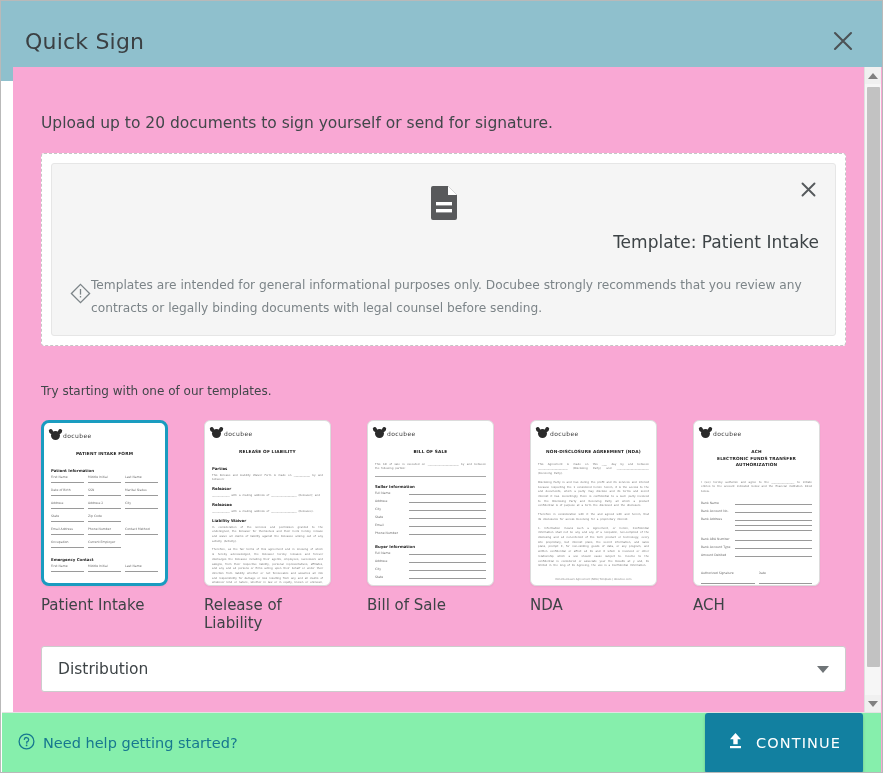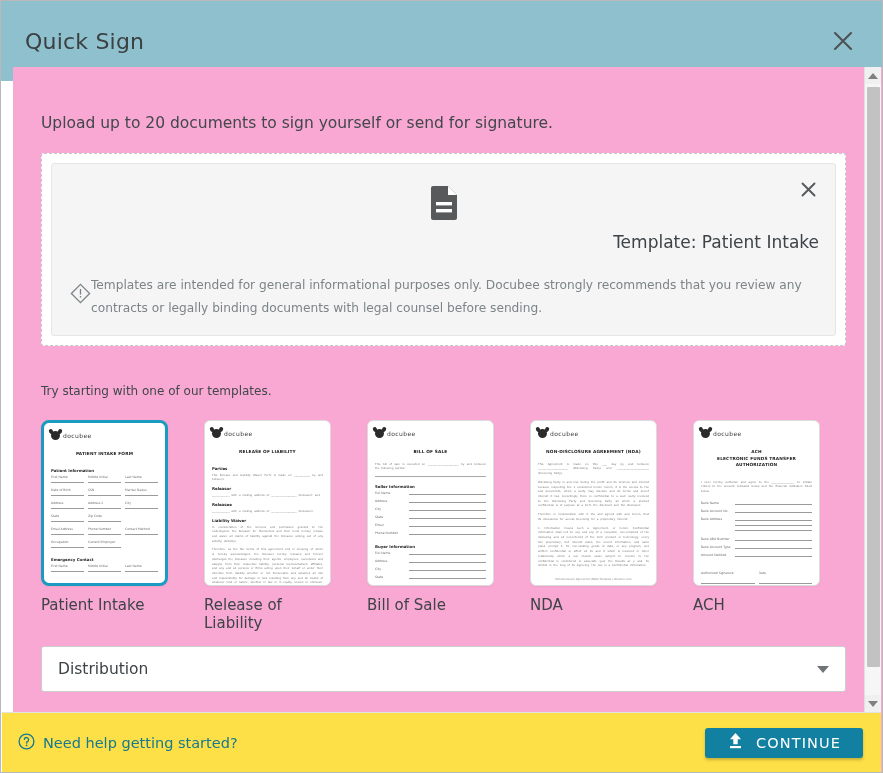--- a/index.html
+++ b/index.html
@@ -303,21 +303,21 @@
   }
   .body-spacer { height: 70px; }
 
   
   .modal-footer {
     position: absolute;
     left: 1px;
     right: 1px;
     bottom: 0;
     height: 60px;
-    background: #fde047;
+    background: #86efac;
     border-top: 1px solid #e3e3e3;
     display: flex;
     align-items: center;
     justify-content: space-between;
     padding: 0 18px 0 16px;
     box-sizing: border-box;
   }
   .help-link {
     display: flex;
     align-items: center;
@@ -328,21 +328,21 @@
     cursor: pointer;
   }
   .continue-btn {
     display: flex;
     align-items: center;
     gap: 12px;
     background: #1280a0;
     color: #fff;
     border: none;
     border-radius: 3px;
-    height: 30px;
+    height: 60px;
     padding: 0 22px;
     font-size: 14.5px;
     letter-spacing: 1.1px;
     cursor: pointer;
     box-shadow: 0 2px 3px rgba(0,0,0,0.22);
     font-family: inherit;
   }
 
   
   .scrollbar {

